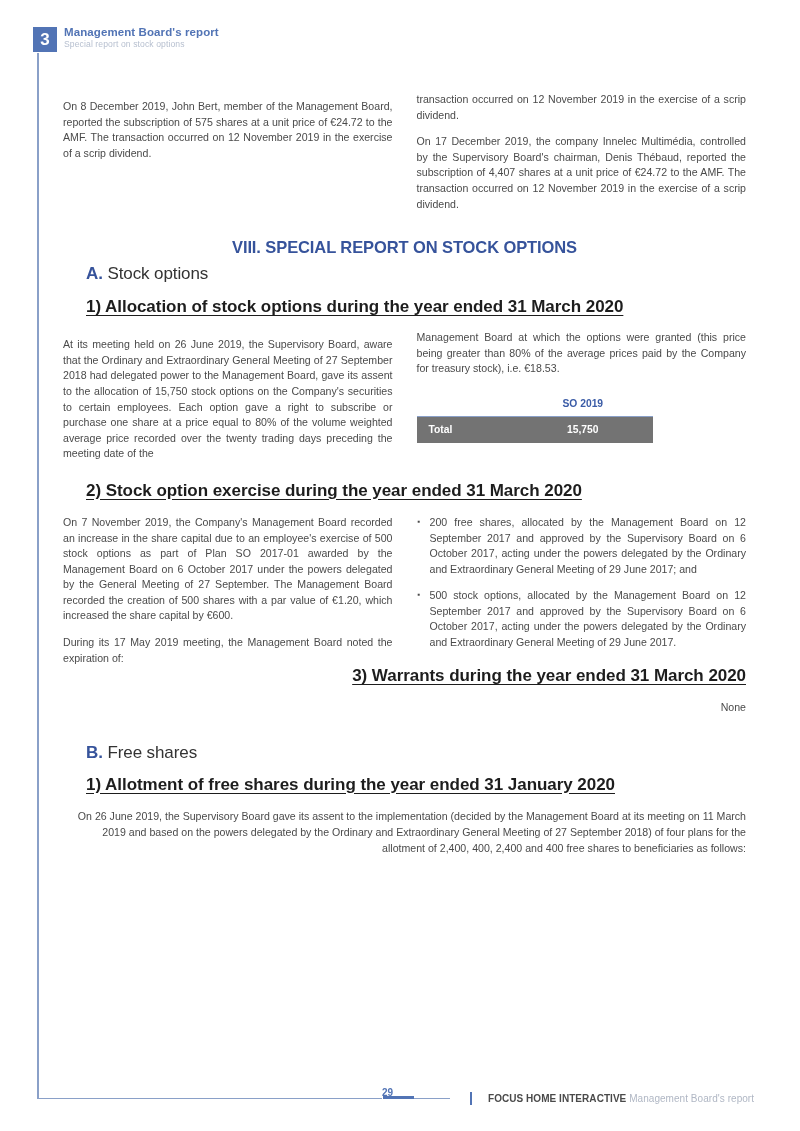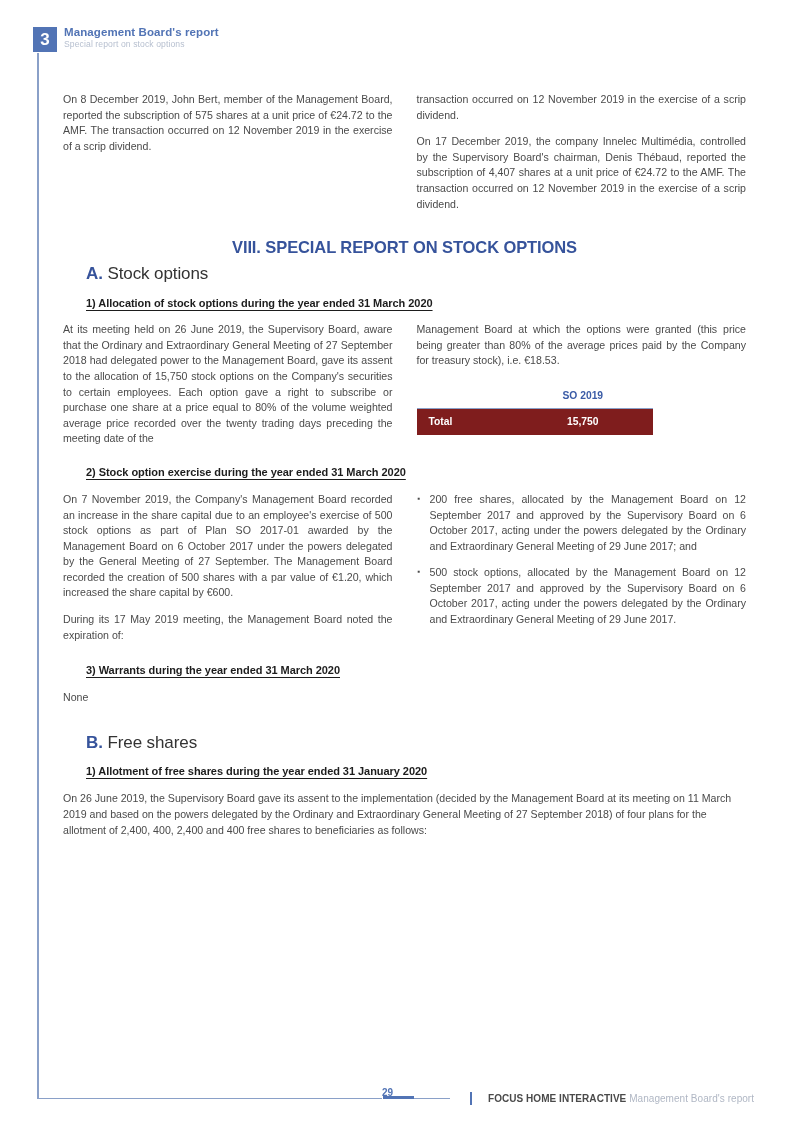--- a/index.html
+++ b/index.html
@@ -107,28 +107,28 @@
     width: 330px;
   }
 
   p.body {
     font-size: 10.6px;
     line-height: 15.6px;
     color: #4a4a4a;
     margin: 0 0 11px 0;
     text-align: justify;
   }
-  p.body:last-child { margin-bottom: 0; }
+  p.body:last-child { margin-bottom: 0; margin-top: 7px; }
 
   p.body-full {
     font-size: 10.6px;
     line-height: 16.4px;
     color: #4a4a4a;
     margin: 0;
-    text-align: left;
+    text-align: right;
   }
 
   h2.roman-heading {
     font-size: 16.5px;
     font-weight: bold;
     color: #36539b;
     margin: 0;
     letter-spacing: -0.1px;
   }
   h3.letter-heading {
@@ -137,21 +137,21 @@
     color: #333333;
     margin: 0;
     padding-left: 23px;
     letter-spacing: -0.1px;
   }
   h3.letter-heading .letter {
     color: #36539b;
     font-weight: bold;
   }
   h4.numbered-heading {
-    font-size: 11px;
+    font-size: 17px;
     font-weight: bold;
     color: #1d1d1d;
     margin: 0;
     padding-left: 23px;
     text-decoration: underline;
     text-underline-offset: 2.5px;
     letter-spacing: -0.05px;
   }
 
   ul.bullets {
@@ -207,21 +207,21 @@
     padding-left: 12px;
     text-align: left;
   }
   .so-table tr.data-row td.value {
     color: #1d1d1d;
     font-weight: bold;
     text-align: center;
     padding-right: 6px;
   }
   .so-table tr.total-row {
-    background: #7f1d1d;
+    background: #737373;
   }
   .so-table tr.total-row td.label {
     color: #ffffff;
     font-weight: bold;
     padding-left: 12px;
     text-align: left;
   }
   .so-table tr.total-row td.value {
     color: #ffffff;
     font-weight: bold;
@@ -341,21 +341,21 @@
         <p class="body">During its 17 May 2019 meeting, the Management Board noted the expiration of:</p>
       </div>
       <div class="col">
         <ul class="bullets">
           <li>200 free shares, allocated by the Management Board on 12 September 2017 and approved by the Supervisory Board on 6 October 2017, acting under the powers delegated by the Ordinary and Extraordinary General Meeting of 29 June 2017; and</li>
           <li>500 stock options, allocated by the Management Board on 12 September 2017 and approved by the Supervisory Board on 6 October 2017, acting under the powers delegated by the Ordinary and Extraordinary General Meeting of 29 June 2017.</li>
         </ul>
       </div>
     </div>
 
-    <h4 class="numbered-heading" style="margin-top:21px;">3) Warrants during the year ended 31 March 2020</h4>
+    <h4 class="numbered-heading" style="text-align:right;">3) Warrants during the year ended 31 March 2020</h4>
     <p class="body-full" style="margin-top:13px;">None</p>
 
     <h3 class="letter-heading" style="margin-top:27px;"><span class="letter">B.</span> <span>Free shares</span></h3>
 
     <h4 class="numbered-heading" style="margin-top:12px;">1) Allotment of free shares during the year ended 31 January 2020</h4>
 
     <p class="body-full" style="margin-top:13px;">On 26 June 2019, the Supervisory Board gave its assent to the implementation (decided by the Management Board at its meeting on 11 March 2019 and based on the powers delegated by the Ordinary and Extraordinary General Meeting of 27 September 2018) of four plans for the allotment of 2,400, 400, 2,400 and 400 free shares to beneficiaries as follows:</p>
 
   </div>
 

